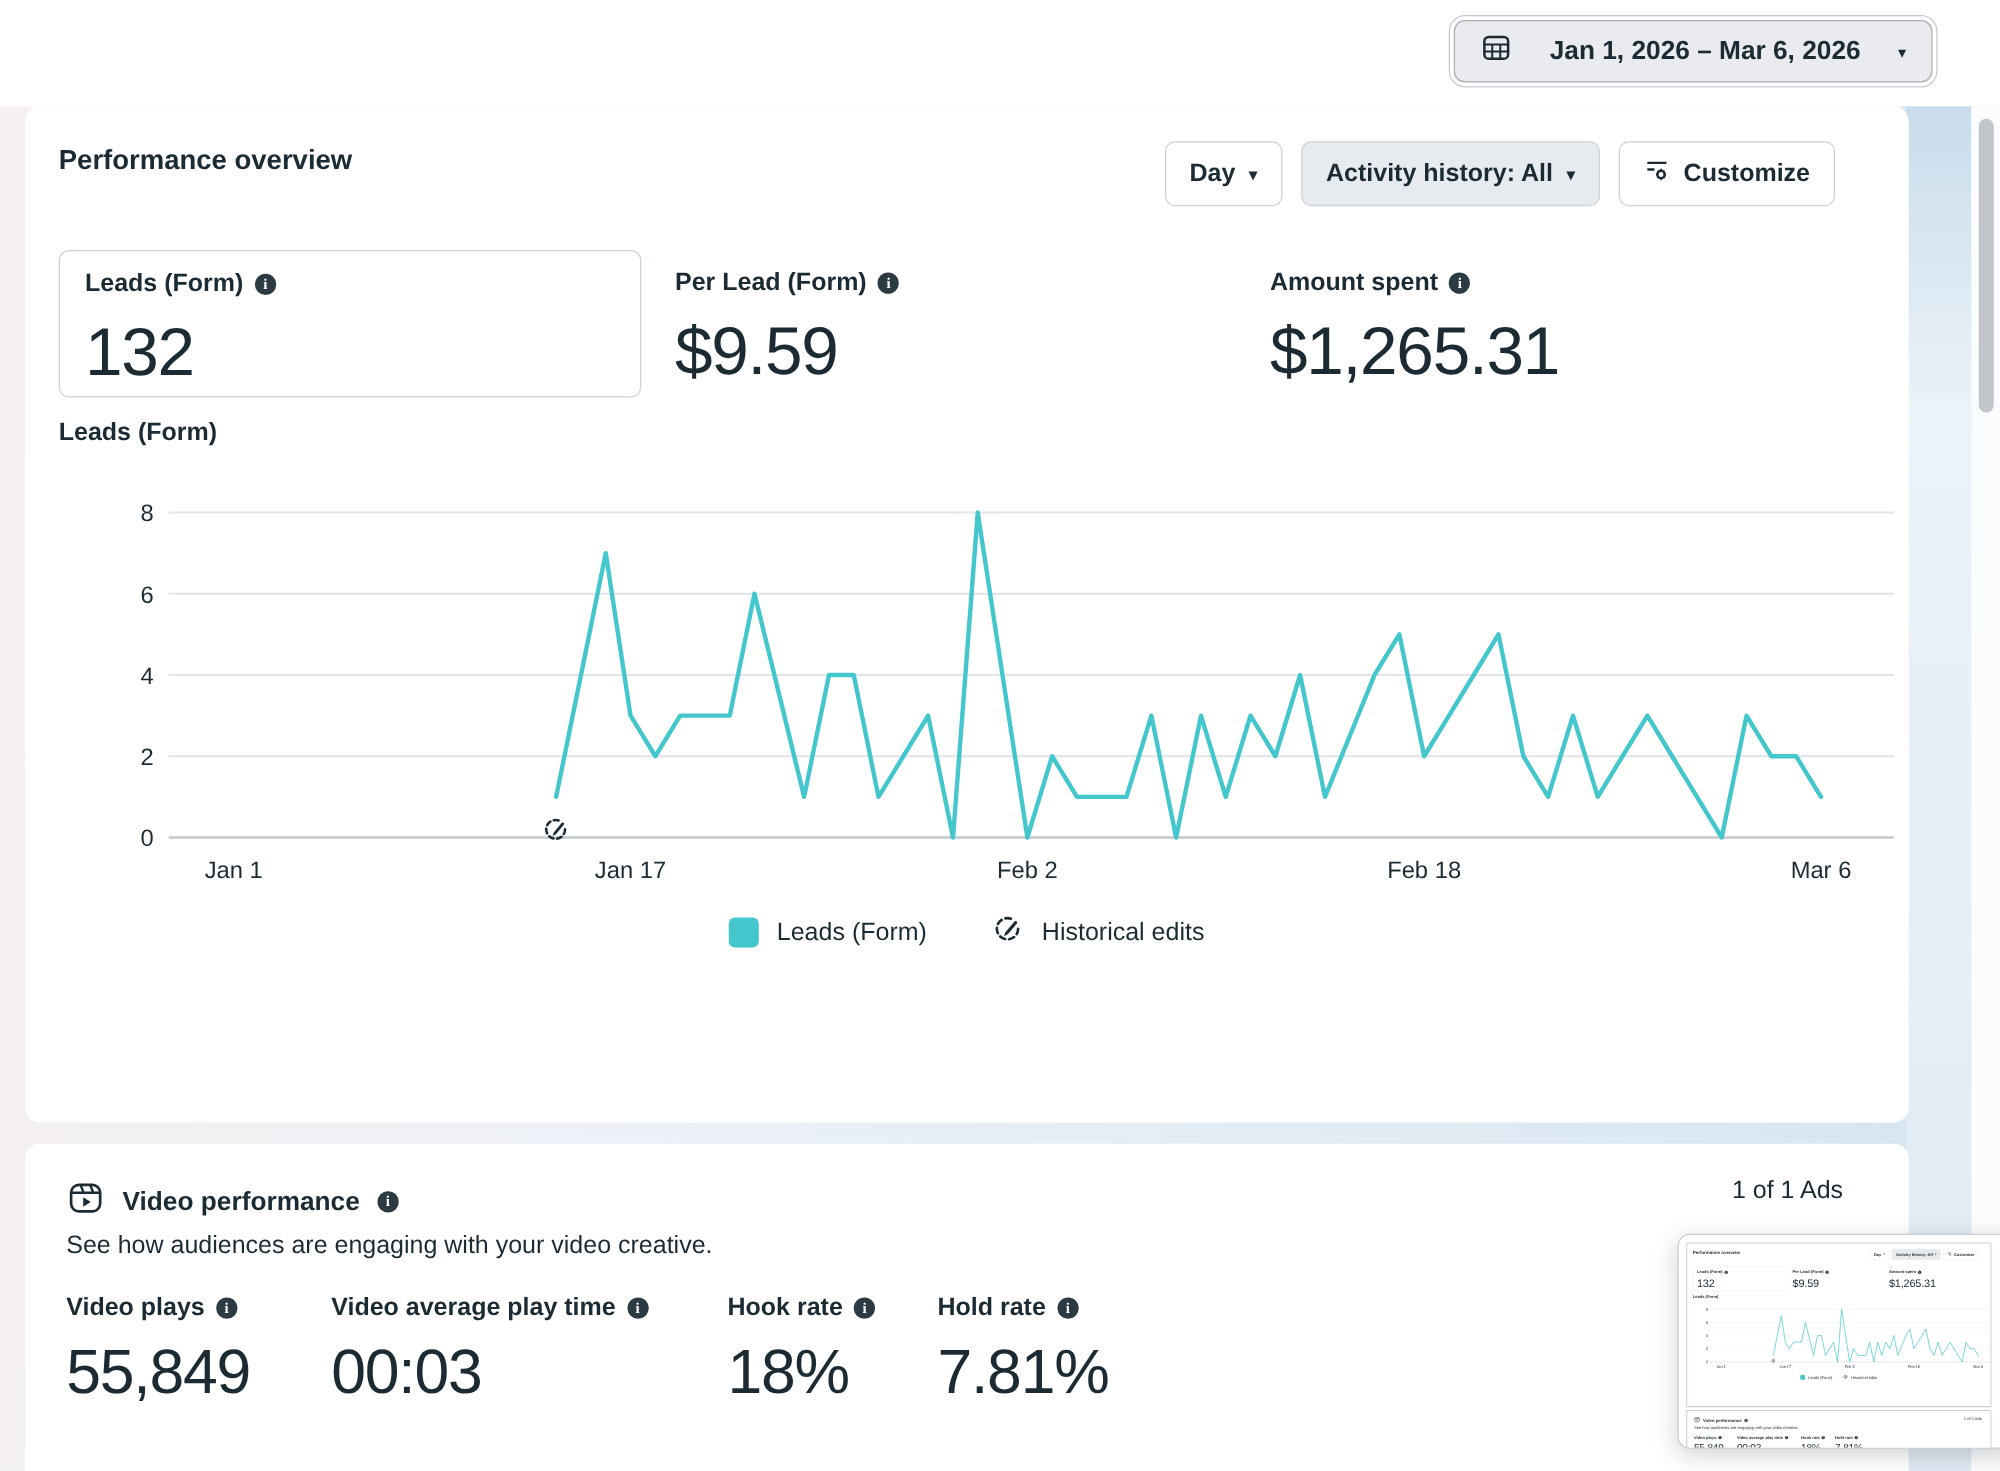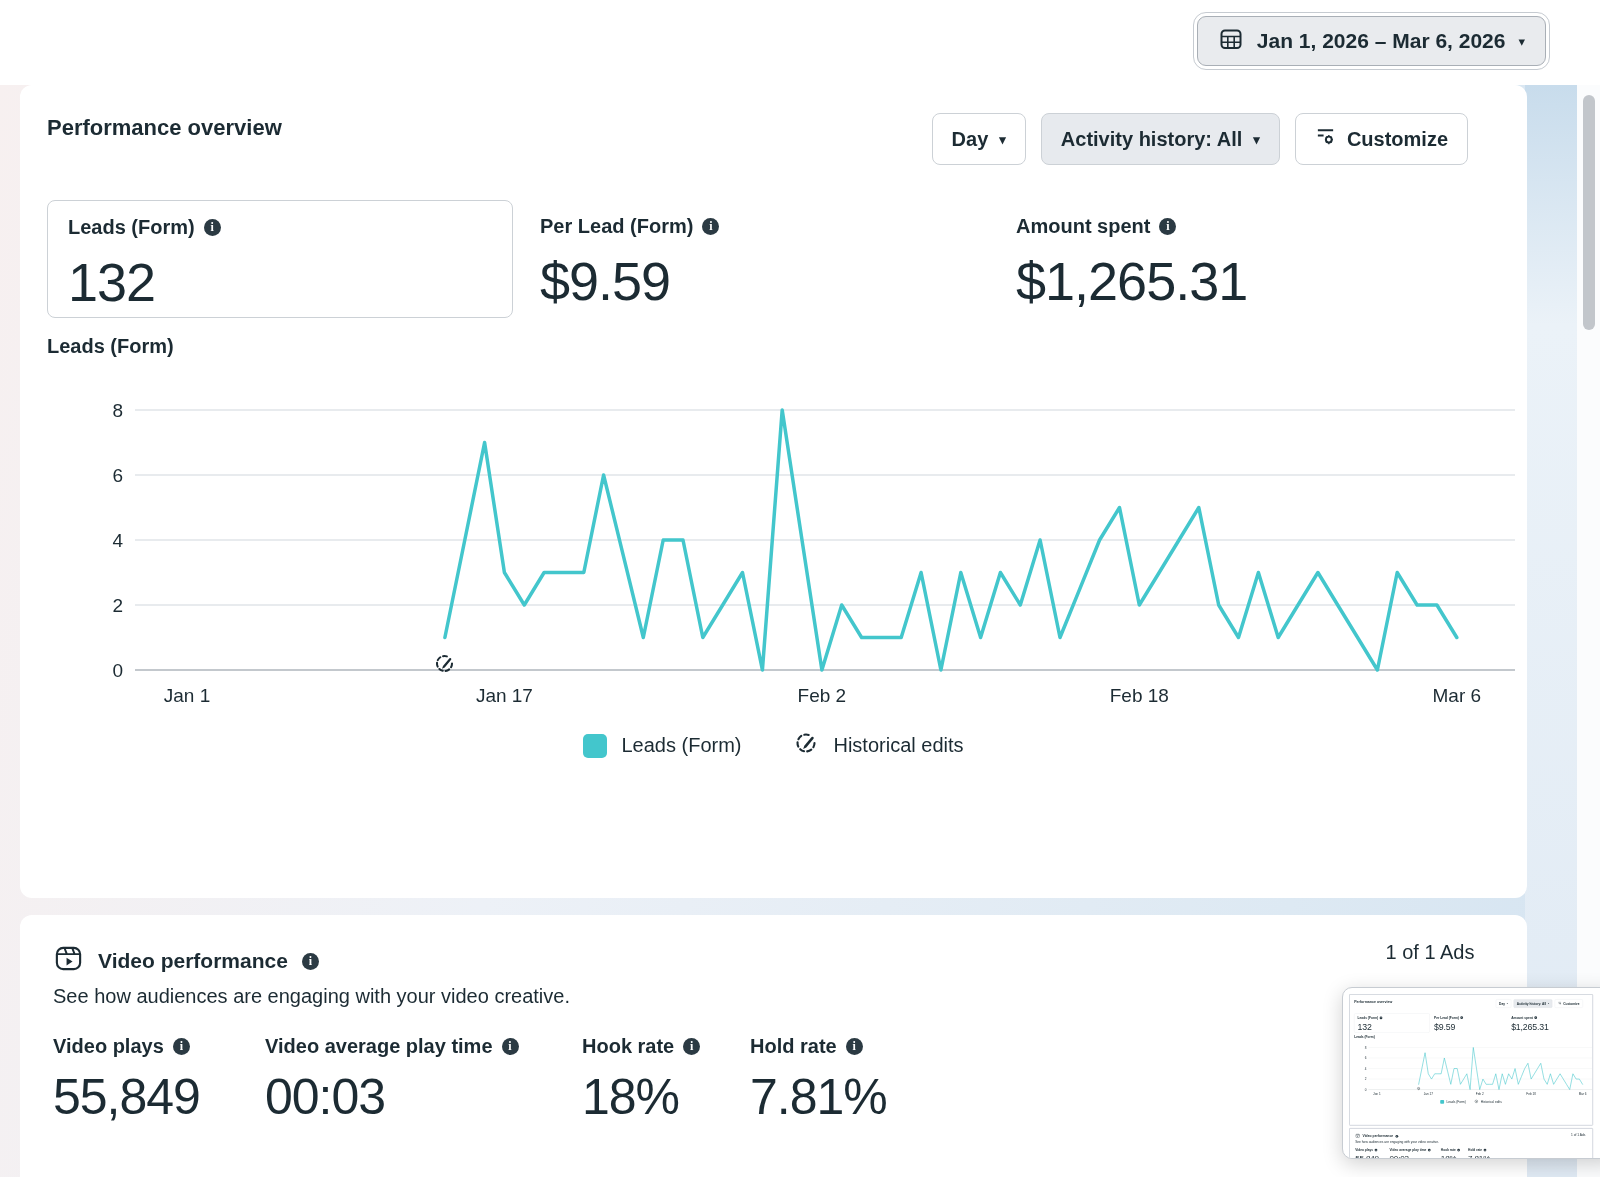--- a/index.html
+++ b/index.html
@@ -3,21 +3,21 @@
 <meta charset="utf-8">
 <style>
   * { margin:0; padding:0; box-sizing:border-box; }
   html,body { width:1600px; height:1177px; overflow:hidden; background:#fff;
     font-family:"Liberation Sans","DejaVu Sans",sans-serif; color:#1c2b33; }
   body { position:relative; }
 
   .topbar { position:absolute; top:0; left:0; width:1600px; height:85px; background:#fff; z-index:3; }
   .date-btn-ring { position:absolute; top:12px; right:50px; border:1px solid #c6cbd1; border-radius:13px;
     padding:3px; background:#fff; }
-  .date-btn { display:flex; align-items:center; gap:13px; height:50px; padding:0 20px;
+  .date-btn { display:flex; align-items:center; gap:30px; height:50px; padding:0 20px;
     background:#e9ebee; border:1px solid #a9afb6; border-radius:9px; font-size:21px; font-weight:700; cursor:pointer; }
   .caret { font-size:13px; line-height:1; }
 
   .page { position:absolute; top:85px; left:0; width:1600px; height:1092px;
     background:linear-gradient(100deg,#f7f0f0 0%,#edf1f7 35%,#dde9f3 80%,#d5e4f1 100%); }
   .right-band { position:absolute; top:0; right:23px; width:52px; height:100%;
     background:linear-gradient(#c8dcec,#ebf2f8 240px,#e0eaf4); }
   .scroll-strip { position:absolute; top:0; right:0; width:23px; height:100%; background:#fbfcfd; }
   .scroll-thumb { position:absolute; top:10px; right:5px; width:12px; height:235px; background:#c2c6cb; border-radius:7px; }
 

